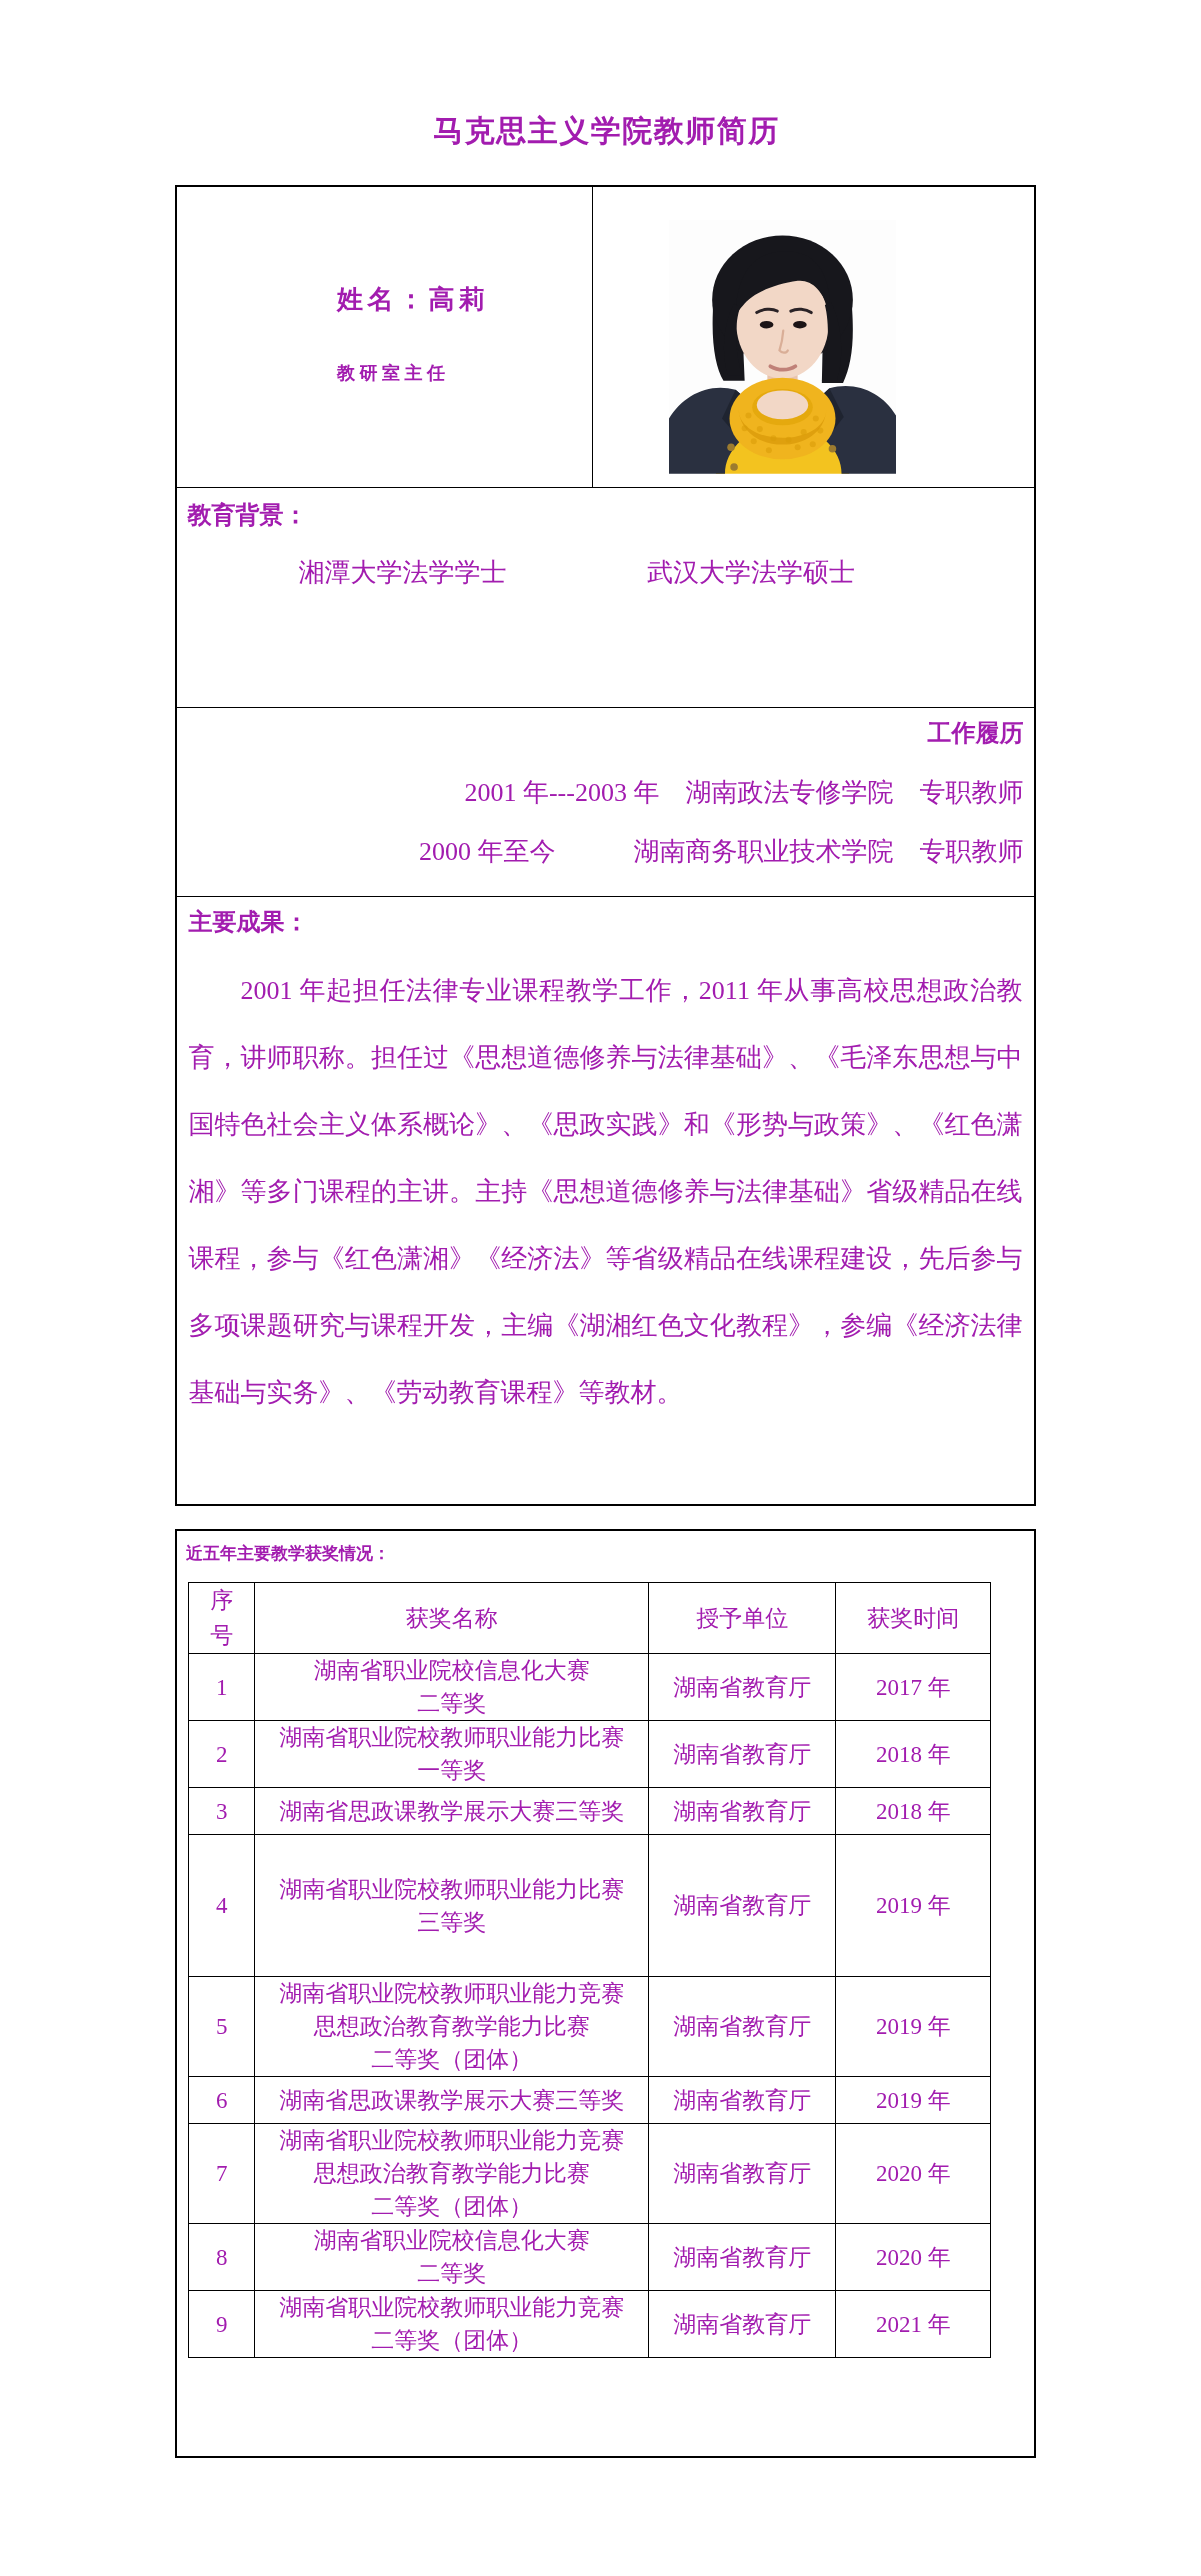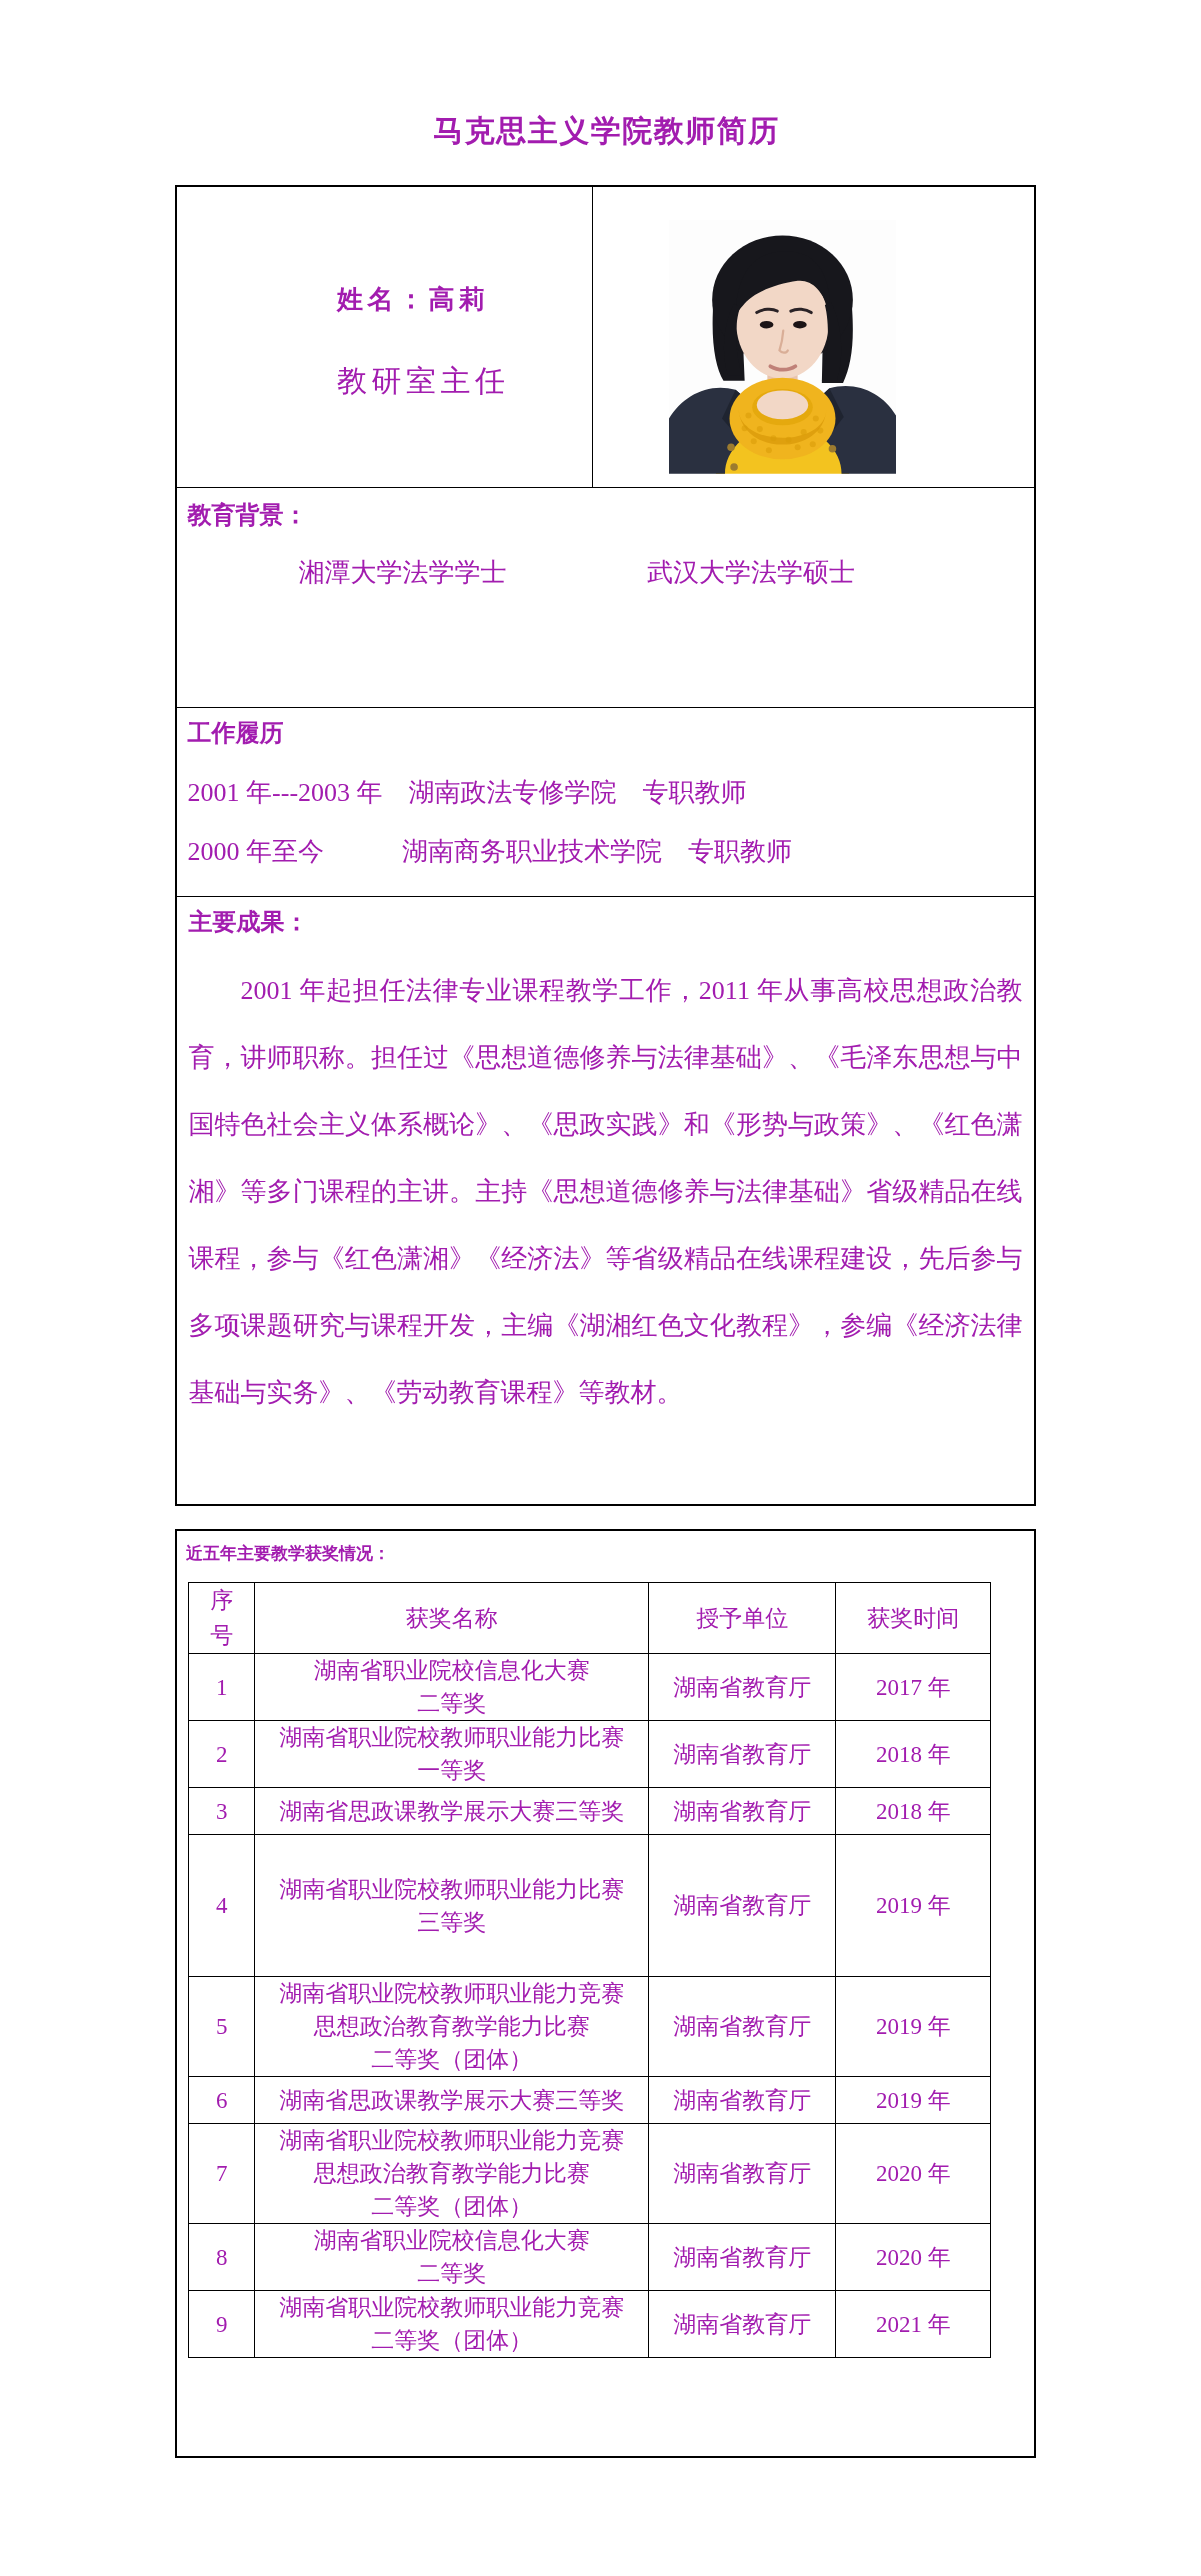--- a/index.html
+++ b/index.html
@@ -19,31 +19,31 @@
     position:absolute;left:175px;top:185px;width:861px;height:1321px;
     border:2.3px solid #000;box-sizing:border-box;background:#fff;
   }
   .t1row{box-sizing:border-box;border-bottom:1.5px solid #000;}
   .row-profile{height:301px;display:flex;}
   .cell-id{
     width:416px;box-sizing:border-box;border-right:1.5px solid #000;
     padding:95px 0 0 160px;
   }
   .id-name{font-size:26px;font-weight:bold;letter-spacing:4.5px;}
-  .id-role{font-size:30px;font-weight:normal;letter-spacing:4.5px;margin-top:44px;}
+  .id-role{font-size:18px;font-weight:bold;letter-spacing:4.5px;margin-top:44px;}
   .cell-photo{flex:1;position:relative;}
   .photo{position:absolute;left:76px;top:33px;width:227px;height:254px;}
   
   .row-edu{height:220px;padding:10.6px 10.6px 0 10.6px;}
   .sec-head{font-size:24px;font-weight:bold;line-height:33px;}
   .edu-line{margin-top:24px;font-size:26px;line-height:33px;white-space:nowrap;}
   .deg1{margin-left:111px;}
   .deg2{margin-left:134px;}
   
-  .row-work{height:189px;padding:9px 10.6px 0 10.6px;}
+  .row-work{height:189px;padding:9px 10.6px 0 10.6px;text-align:right;}
   .work-line{font-size:26px;line-height:33px;}
   .work-line.w1{margin-top:26px;}
   .work-line.w2{margin-top:26px;}
   
   .row-main{height:605px;border-bottom:none;padding:9px 11.4px 0 11.4px;}
   .para{
     margin-top:18px;font-size:26px;line-height:67px;
     text-align:justify;text-indent:2em;
   }
   

